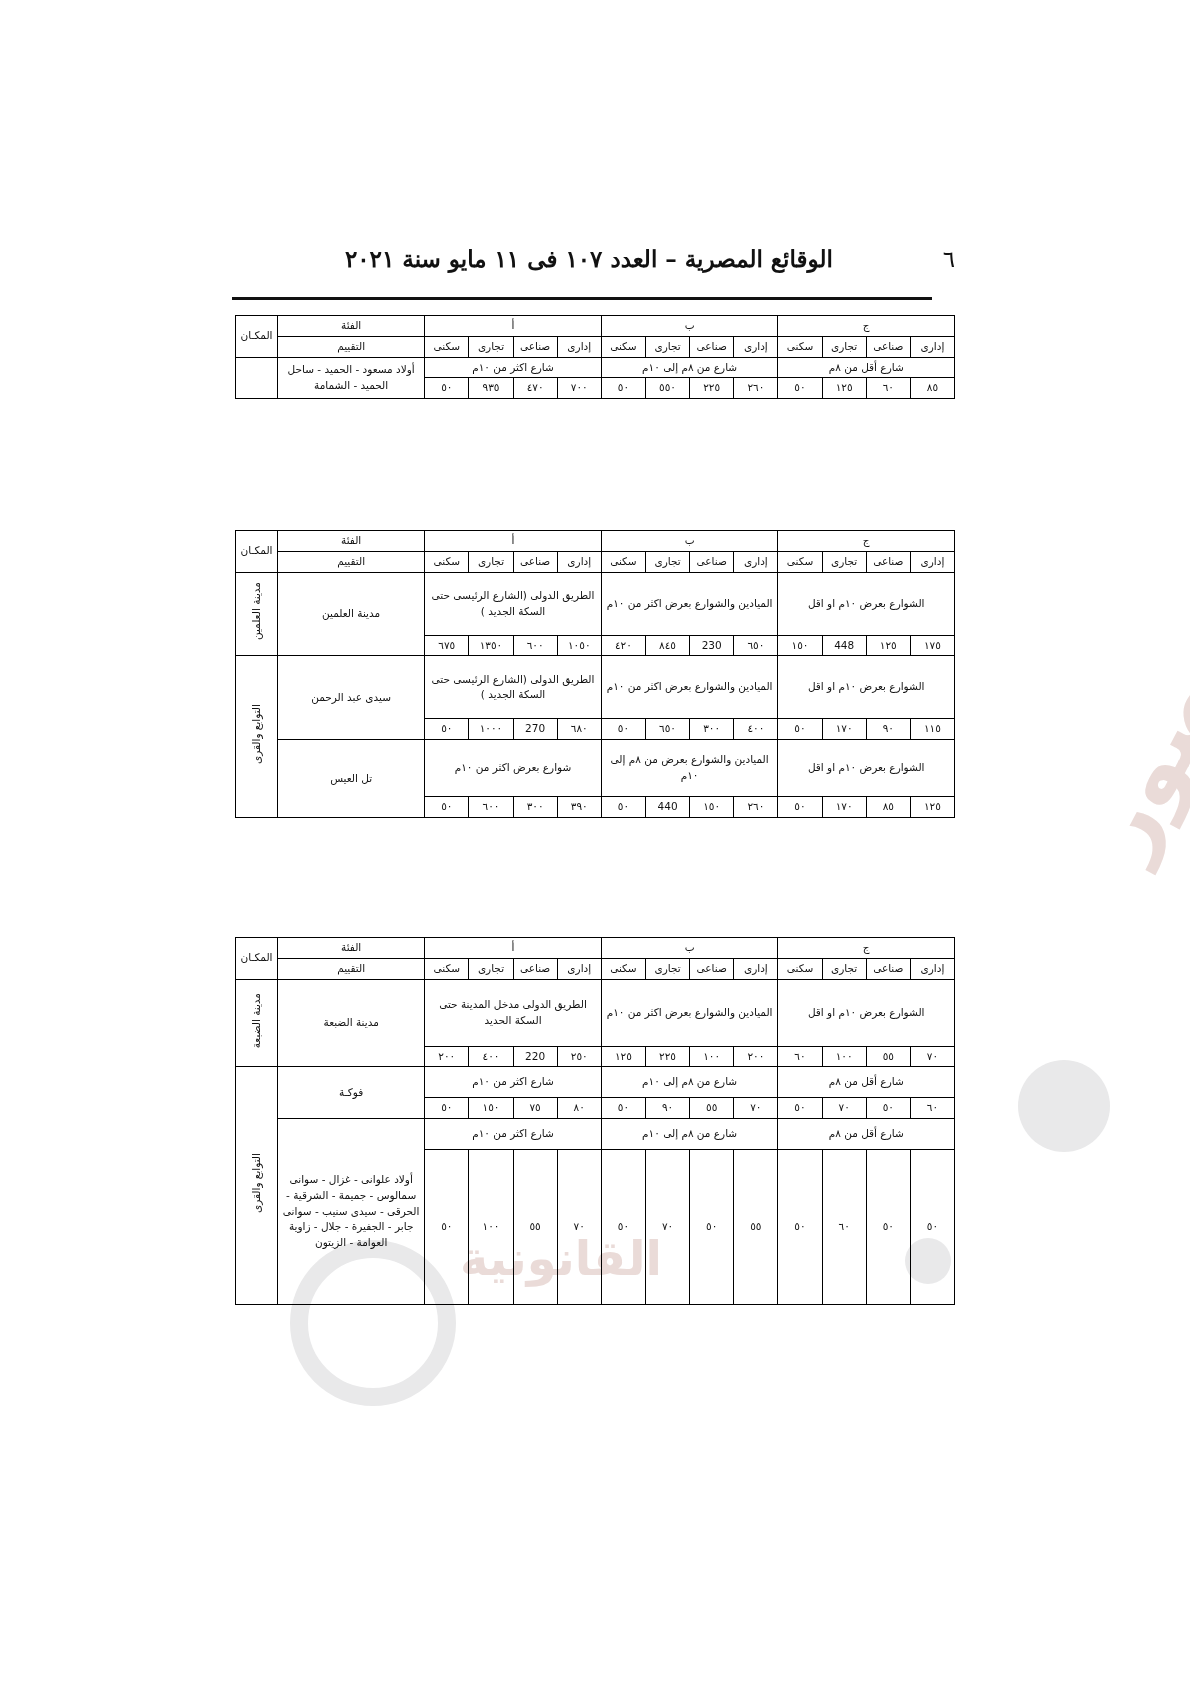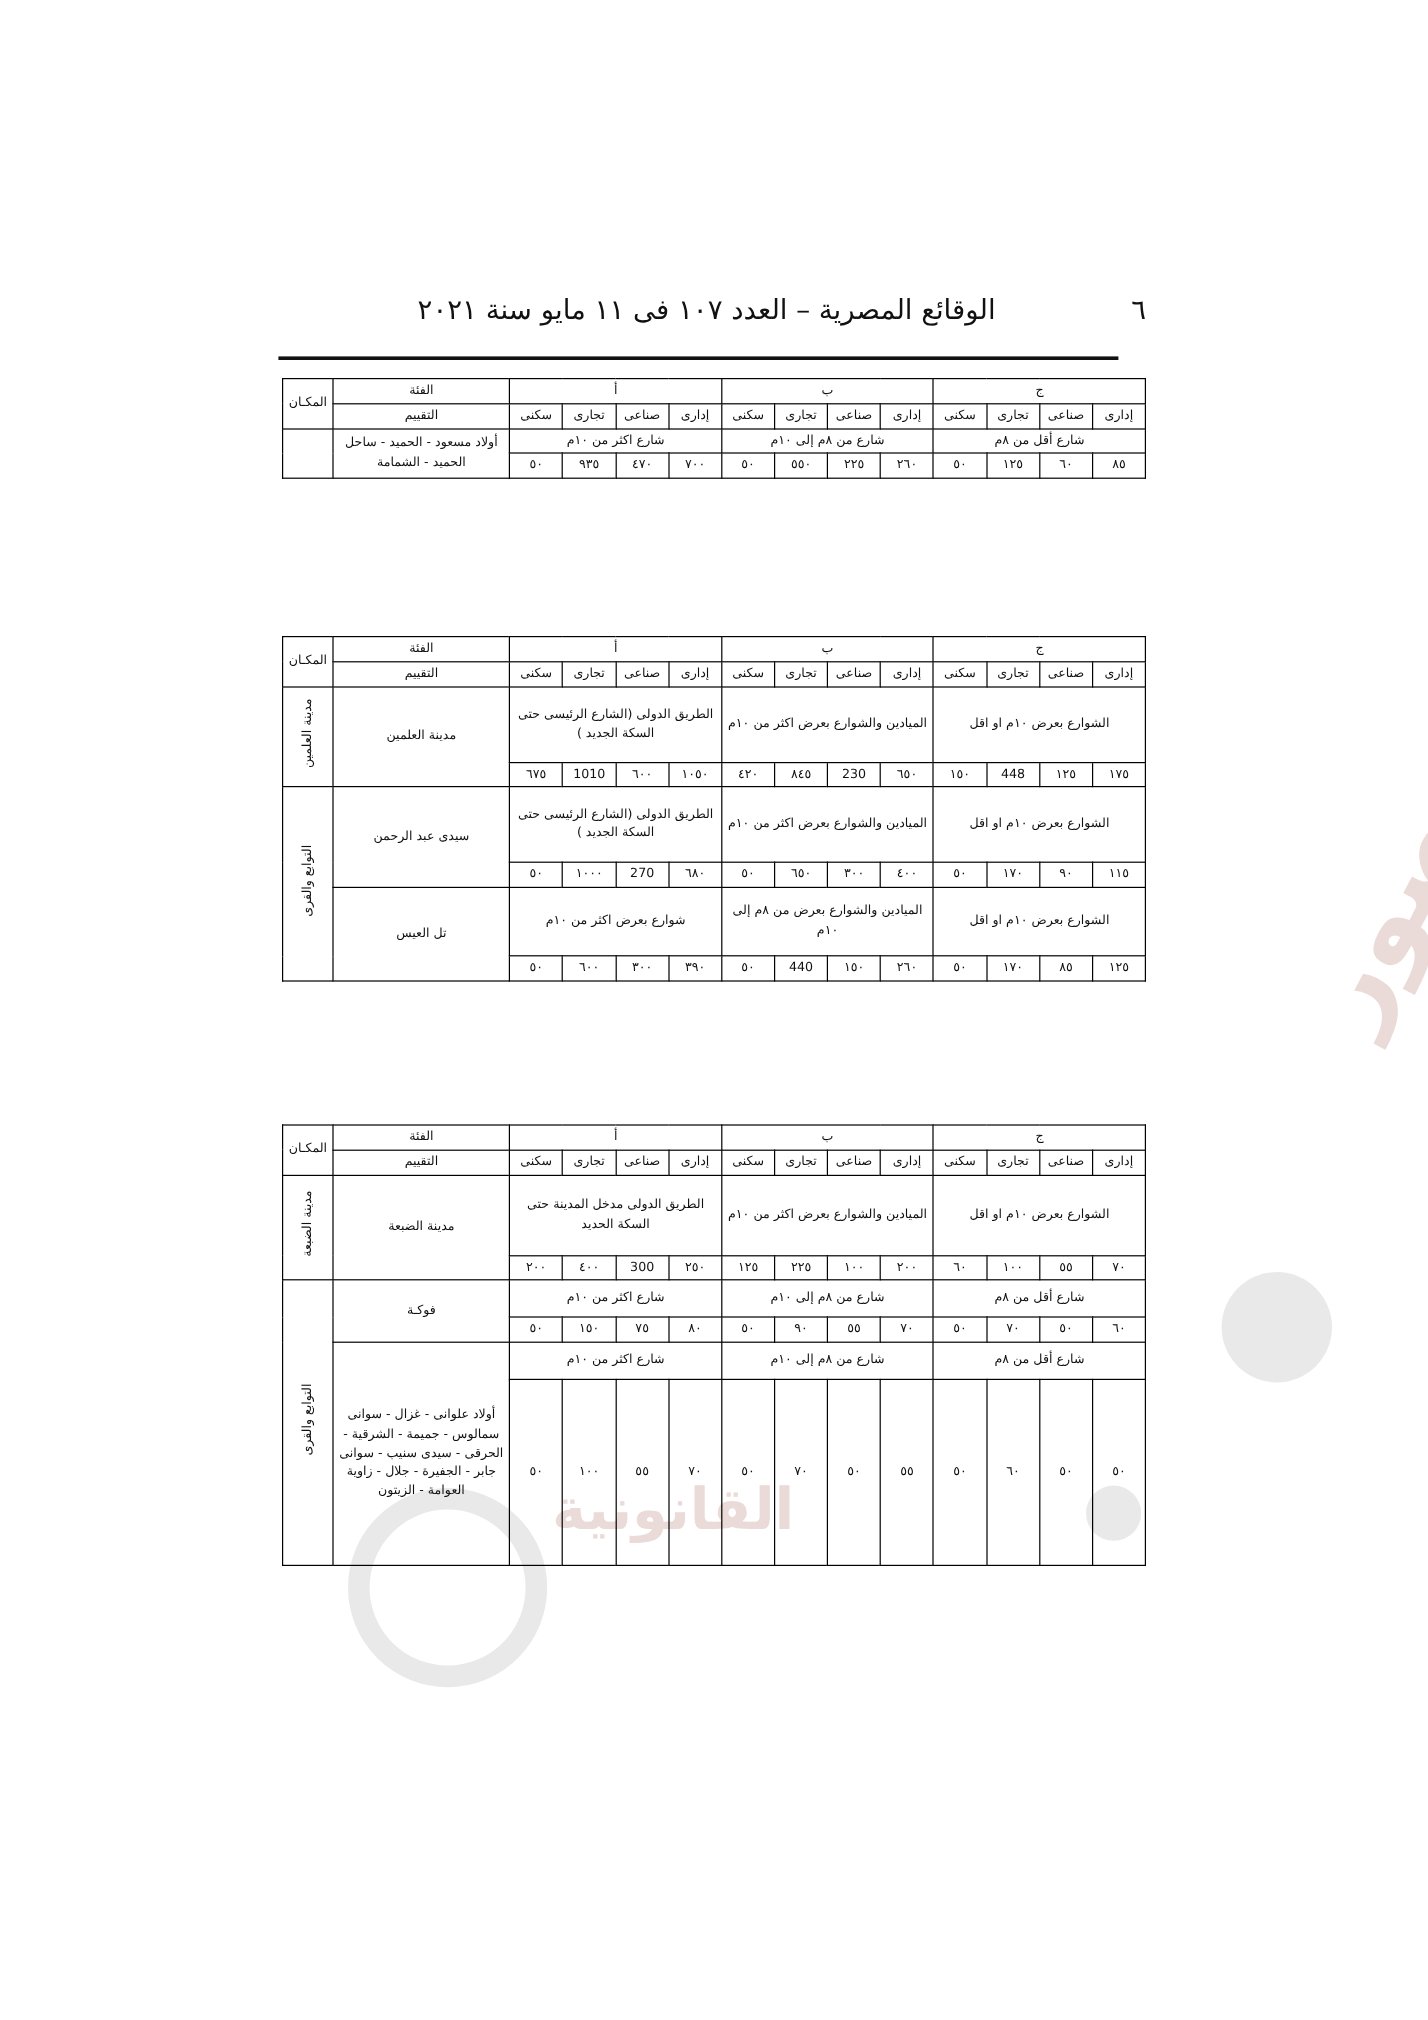--- a/index.html
+++ b/index.html
@@ -51,21 +51,21 @@
     left: 235px;
     right: 235px;
     display: flex;
     align-items: baseline;
     justify-content: space-between;
     direction: rtl;
   }
   .header-title {
     font-family: "DejaVu Serif", serif;
     font-size: 23px;
-    font-weight: 400;
+    font-weight: 700;
     margin: 0 auto;
   }
   .header-page-no {
     font-family: "DejaVu Serif", serif;
     font-size: 23px;
   }
   .header-rule {
     position: absolute;
     top: 297px;
     left: 232px;
@@ -271,21 +271,21 @@
       <td class="num">١٧٥</td>
       <td class="num">١٢٥</td>
       <td class="num">448</td>
       <td class="num">١٥٠</td>
       <td class="num">٦٥٠</td>
       <td class="num">230</td>
       <td class="num">٨٤٥</td>
       <td class="num">٤٢٠</td>
       <td class="num">١٠٥٠</td>
       <td class="num">٦٠٠</td>
-      <td class="num">1010</td>
+      <td class="num">١٣٥٠</td>
       <td class="num">٦٧٥</td>
     </tr>
 
     <tr>
       <td class="desc" colspan="4" style="height:58px">الشوارع بعرض ١٠م او اقل</td>
       <td class="desc" colspan="4">الميادين والشوارع بعرض اكثر من ١٠م</td>
       <td class="desc" colspan="4">الطريق الدولى (الشارع الرئيسى حتى السكة الجديد )</td>
       <td class="place" rowspan="2">سيدى عبد الرحمن</td>
       <td class="vert" rowspan="4"><span>التوابع والقرى</span></td>
     </tr>
@@ -379,21 +379,21 @@
     <tr>
       <td class="num">٧٠</td>
       <td class="num">٥٥</td>
       <td class="num">١٠٠</td>
       <td class="num">٦٠</td>
       <td class="num">٢٠٠</td>
       <td class="num">١٠٠</td>
       <td class="num">٢٢٥</td>
       <td class="num">١٢٥</td>
       <td class="num">٢٥٠</td>
-      <td class="num">300</td>
+      <td class="num">220</td>
       <td class="num">٤٠٠</td>
       <td class="num">٢٠٠</td>
     </tr>
 
     <tr>
       <td class="desc" colspan="4" style="height:26px">شارع أقل من ٨م</td>
       <td class="desc" colspan="4">شارع من ٨م إلى ١٠م</td>
       <td class="desc" colspan="4">شارع اكثر من ١٠م</td>
       <td class="place" rowspan="2">فوكـة</td>
       <td class="vert" rowspan="4"><span>التوابع والقرى</span></td>

